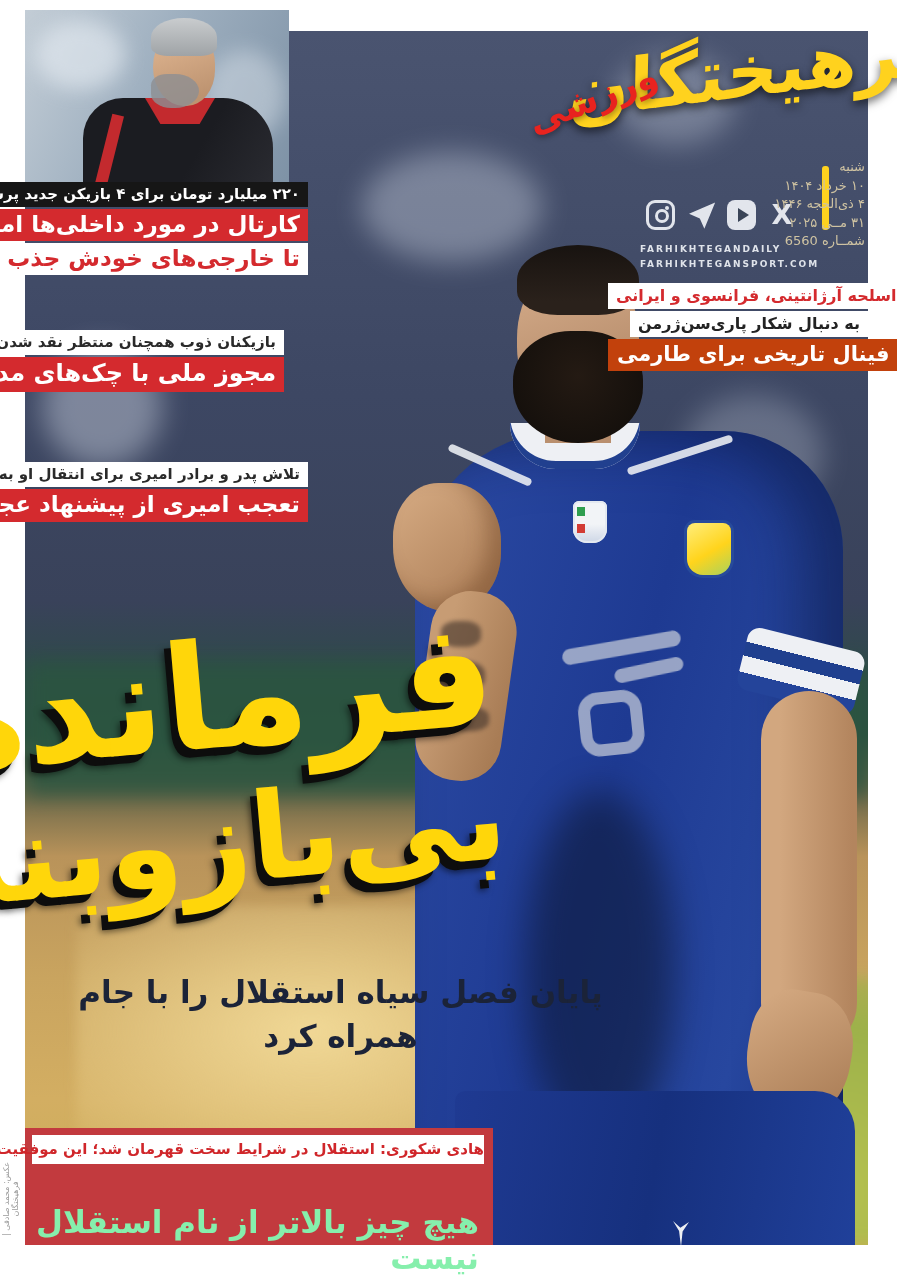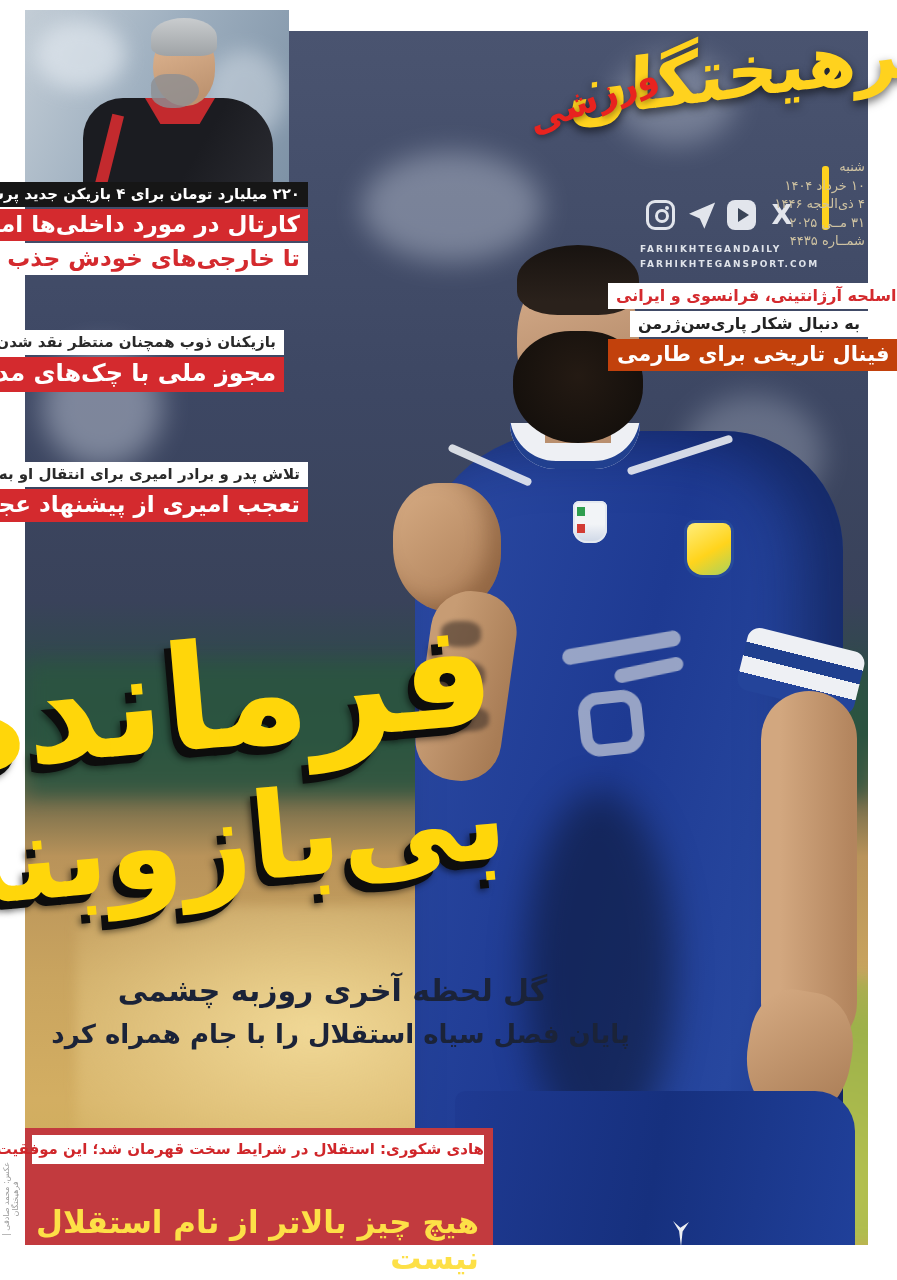--- a/index.html
+++ b/index.html
@@ -109,28 +109,28 @@
   .rt .red{background:#c2410c;color:#fff;font-size:21px;font-weight:bold;padding:3px 9px 5px;margin-top:2px;}
 
   
   .mainhead{left:-10px;top:618px;width:510px;text-align:center;transform:rotate(-5deg);color:#ffd60a;direction:rtl;}
   .mh1{font-size:146px;font-weight:bold;line-height:1.05;text-shadow:-7px 8px 0 #0d0d0d,-9px 10px 6px rgba(0,0,0,.5);}
   .mh2{font-size:120px;font-weight:bold;line-height:1.0;margin-top:8px;text-shadow:-7px 8px 0 #0d0d0d,-9px 10px 6px rgba(0,0,0,.5);}
 
   
   .subhead{left:25px;top:970px;width:615px;text-align:center;color:#1b2338;font-weight:bold;direction:rtl;}
   .sh1{font-size:30px;line-height:42px;}
-  .sh2{font-size:26px;line-height:44px;margin-left:16px;}
+  .sh2{font-size:31px;line-height:44px;margin-left:16px;}
 
   
   .bottom-block{left:25px;top:1128px;width:468px;height:117px;background:#c23a3e;}
   .bottom-strip{position:absolute;left:7px;top:7px;right:9px;height:29px;background:#ffffff;
     color:#d0262a;font-size:15px;font-weight:bold;text-align:center;line-height:29px;direction:rtl;white-space:nowrap;}
   .bl1{position:absolute;right:14px;top:38px;width:446px;text-align:center;color:#fff;font-size:31px;font-weight:bold;direction:rtl;}
-  .bl2{position:absolute;right:14px;top:76px;width:446px;text-align:right;color:#fde047;font-size:31px;font-weight:bold;direction:rtl;}
+  .bl2{position:absolute;right:14px;top:76px;width:446px;text-align:right;color:#86efac;font-size:31px;font-weight:bold;direction:rtl;}
 
   .credit{left:-34px;top:1190px;width:90px;color:#9a9a9a;font-size:8px;transform:rotate(-90deg);text-align:center;direction:rtl;}
 
   
   .coach-card{left:25px;top:10px;width:264px;height:173px;overflow:hidden;
     background:linear-gradient(115deg,#c3cdd6 0%,#9fb0c0 45%,#7e92a6 100%);}
   .coach-blur{position:absolute;border-radius:50%;filter:blur(10px);opacity:.6;background:#e8eef4;}
   .c-head{position:absolute;left:128px;top:18px;width:62px;height:78px;border-radius:50% 46% 46% 50%;
     background:linear-gradient(160deg,#d6ac88 30%,#bd9370 85%);}
   .c-hair{position:absolute;left:126px;top:8px;width:66px;height:38px;border-radius:60% 60% 30% 30%;
@@ -216,21 +216,21 @@
     <div>FARHIKHTEGANDAILY</div>
     <div>FARHIKHTEGANSPORT.COM</div>
   </div>
   <div class="abs yellow-divider"></div>
 
   <div class="abs date-col">
     <div>شنبه</div>
     <div>۱۰ خرداد ۱۴۰۴</div>
     <div>۴ ذی‌الحجه ۱۴۴۶</div>
     <div>۳۱ مــی ۲۰۲۵</div>
-    <div>شمــاره ۴۴۳۵</div>
+    <div>شمــاره 6560</div>
   </div>
 
   <div class="abs g1">
     <span class="bar kicker">۲۲۰ میلیارد تومان برای ۴ بازیکن جدید پرسپولیس؟</span>
     <span class="bar red">کارتال در مورد داخلی‌ها امتیاز داد</span>
     <span class="bar white">تا خارجی‌های خودش جذب شوند</span>
   </div>
 
   <div class="abs g2">
     <span class="bar kicker">بازیکنان ذوب همچنان منتظر نقد شدن چک</span>
@@ -247,21 +247,20 @@
     <span class="k2">به دنبال شکار پاری‌سن‌ژرمن</span><br>
     <span class="red">فینال تاریخی برای طارمی</span>
   </div>
 
   <div class="abs mainhead">
     <div class="mh1">فرمانده</div>
     <div class="mh2">بی‌بازوبند</div>
   </div>
 
   <div class="abs subhead">
-    <div class="sh1">گل لحظه آخری روزبه چشمی</div>
     <div class="sh2">پایان فصل سیاه استقلال را با جام همراه کرد</div>
   </div>
 
   <div class="abs bottom-block">
     <div class="bottom-strip">هادی شکوری: استقلال در شرایط سخت قهرمان شد؛ این موفقیت اتفاقی نبود</div>
     <div class="bl2">هیچ چیز بالاتر از نام استقلال نیست</div>
   </div>
 
   <div class="abs credit">عکس: محمد صادقی | فرهیختگان</div>
 

